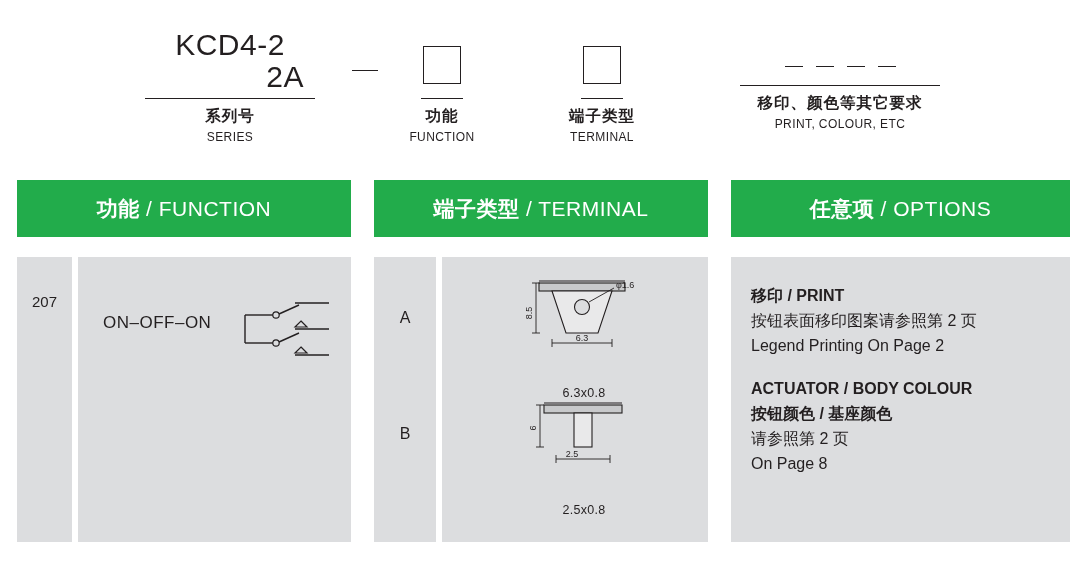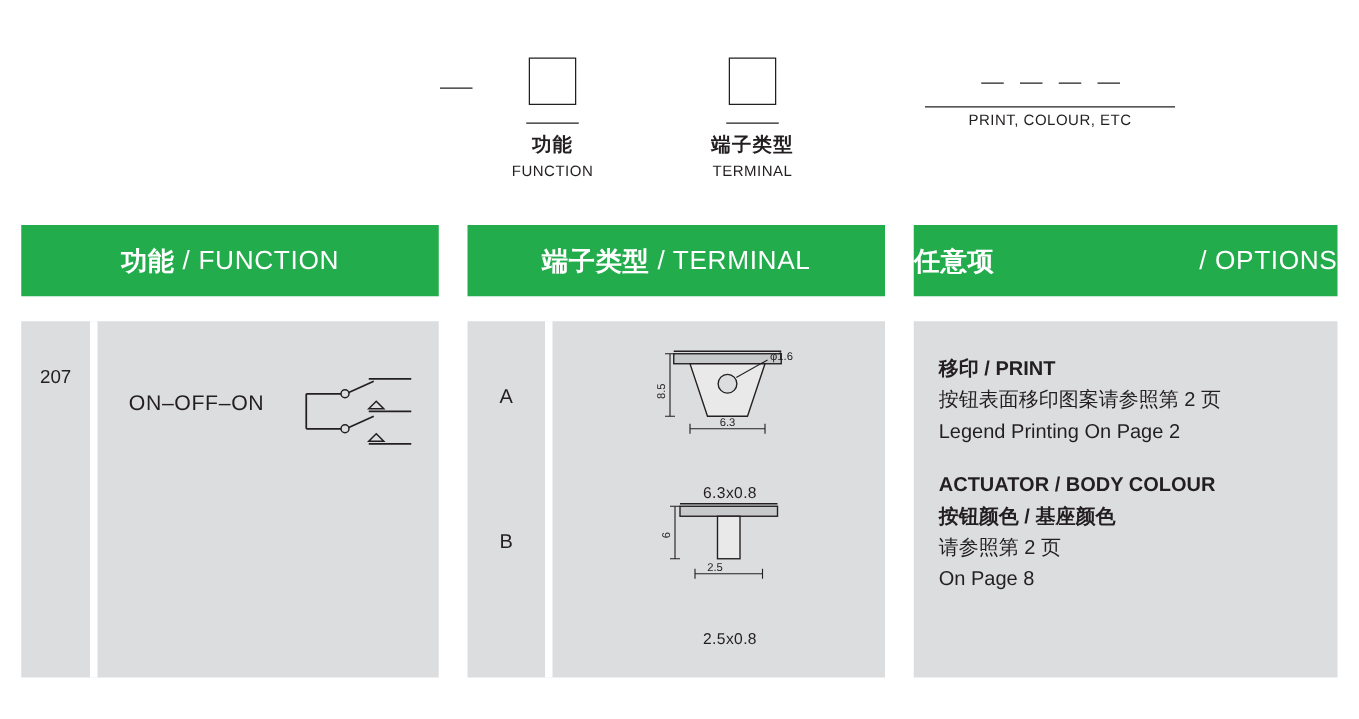--- a/index.html
+++ b/index.html
@@ -110,21 +110,21 @@
     justify-content: center;
     font-size: 21px;
     letter-spacing: 0.5px;
     height: 57px;
   }
   .hdr .cn { font-weight: bold; }
   .hdr .en { font-weight: normal; }
 
   .hdr-function { left: 17px;  top: 180px; width: 334px; }
   .hdr-terminal { left: 374px; top: 180px; width: 334px; }
-  .hdr-options  { left: 731px; top: 180px; width: 339px; justify-content: space-between; }
+  .hdr-options  { left: 731px; top: 180px; width: 339px; }
 
   
   .panel {
     position: absolute;
     background: #dcdddf;
     top: 257px;
     height: 285px;
   }
   .panel-function { left: 17px;  width: 334px; }
   .panel-terminal { left: 374px; width: 334px; }
@@ -204,20 +204,29 @@
   .opt-body .b { font-weight: bold; }
   .opt-gap { height: 18px; }
 </style>
 </head>
 <body>
 
 <div class="page">
 
   <div class="builder">
 
+    <div class="seg seg-series">
+      <div class="series-code">
+        <span class="line1">KCD4-2</span>
+        <span class="line2">2A</span>
+      </div>
+      <div class="rule" style="width:170px;"></div>
+      <div class="seg-label-cn">系列号</div>
+      <div class="seg-label-en">SERIES</div>
+    </div>
 
     <div class="seg seg-dash">
       <div class="dash-line"></div>
     </div>
 
     <div class="seg seg-function">
       <div class="box"></div>
       <div class="rule" style="width:42px;margin-top:14px;"></div>
       <div class="seg-label-cn">功能</div>
       <div class="seg-label-en">FUNCTION</div>
@@ -231,20 +240,21 @@
     </div>
 
     <div class="seg seg-options">
       <div class="dashes">
         <span></span>
         <span></span>
         <span></span>
         <span></span>
       </div>
       <div class="rule" style="width:200px;margin-top:18px;"></div>
+      <div class="seg-label-cn">移印、颜色等其它要求</div>
       <div class="seg-label-en">PRINT, COLOUR, ETC</div>
     </div>
   </div>
 
   <div class="hdr hdr-function">
     <span class="cn">功能</span>&nbsp;<span class="en">/ FUNCTION</span>
   </div>
   <div class="hdr hdr-terminal">
     <span class="cn">端子类型</span>&nbsp;<span class="en">/ TERMINAL</span>
   </div>

